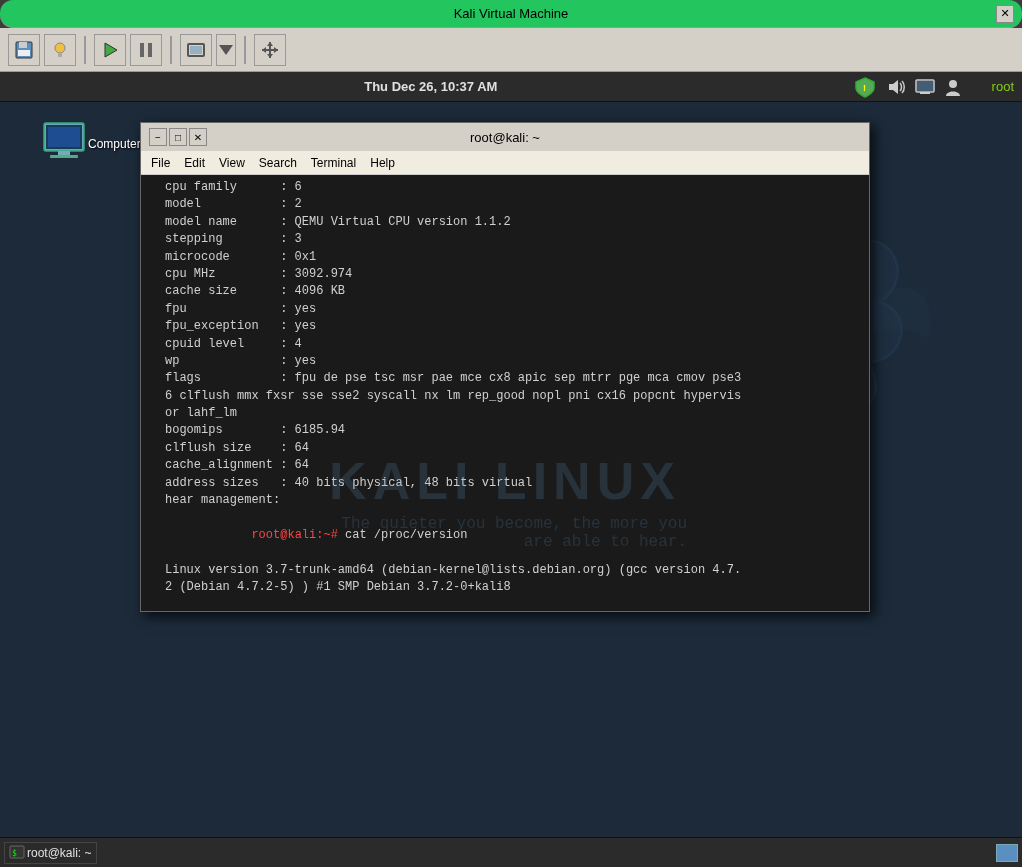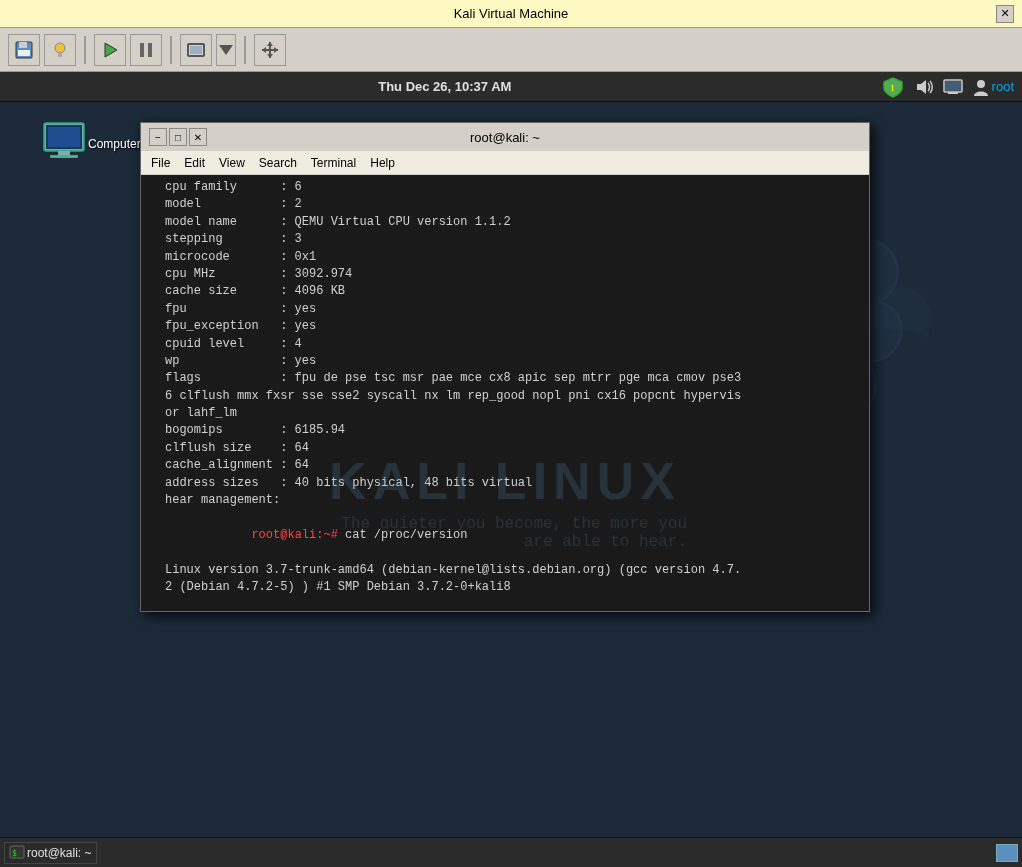--- a/index.html
+++ b/index.html
@@ -16,27 +16,28 @@
     .vm-window {
       width: 1022px;
       height: 867px;
       display: flex;
       flex-direction: column;
       background: #3c3c3c;
     }
 
     .vm-titlebar {
       height: 28px;
-      background: #fef9c3;
+      background: #22c55e;
       display: flex;
       align-items: center;
       justify-content: flex-start;
       padding: 0 8px;
       border-bottom: 1px solid #999;
       flex-shrink: 0;
+      border-radius: 13px;
     }
 
     .vm-title {
       font-size: 13px;
       color: #000;
       flex: 1;
       text-align: center;
     }
 
     .vm-close-btn {
@@ -140,23 +141,24 @@
       gap: 8px;
     }
 
     .panel-icon {
       color: #e0e0e0;
       font-size: 16px;
       cursor: pointer;
     }
 
     .panel-user {
-      color: #0ea5e9;
+      color: #84cc16;
       font-size: 13px;
       cursor: pointer;
+      margin-left: 28px;
     }
 
     
     .desktop-area {
       position: relative;
       height: calc(100% - 30px - 30px);
     }
 
     
     .desktop-icon {

